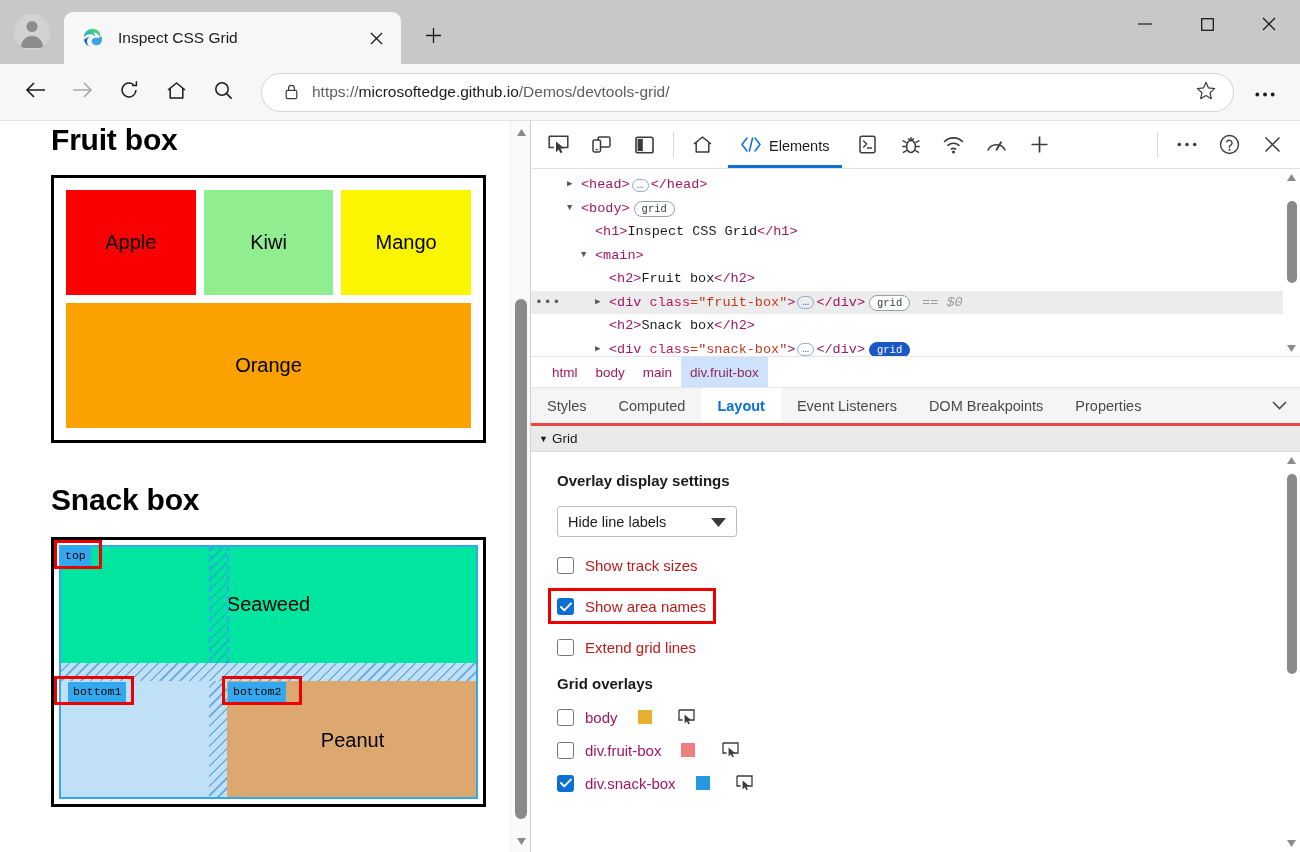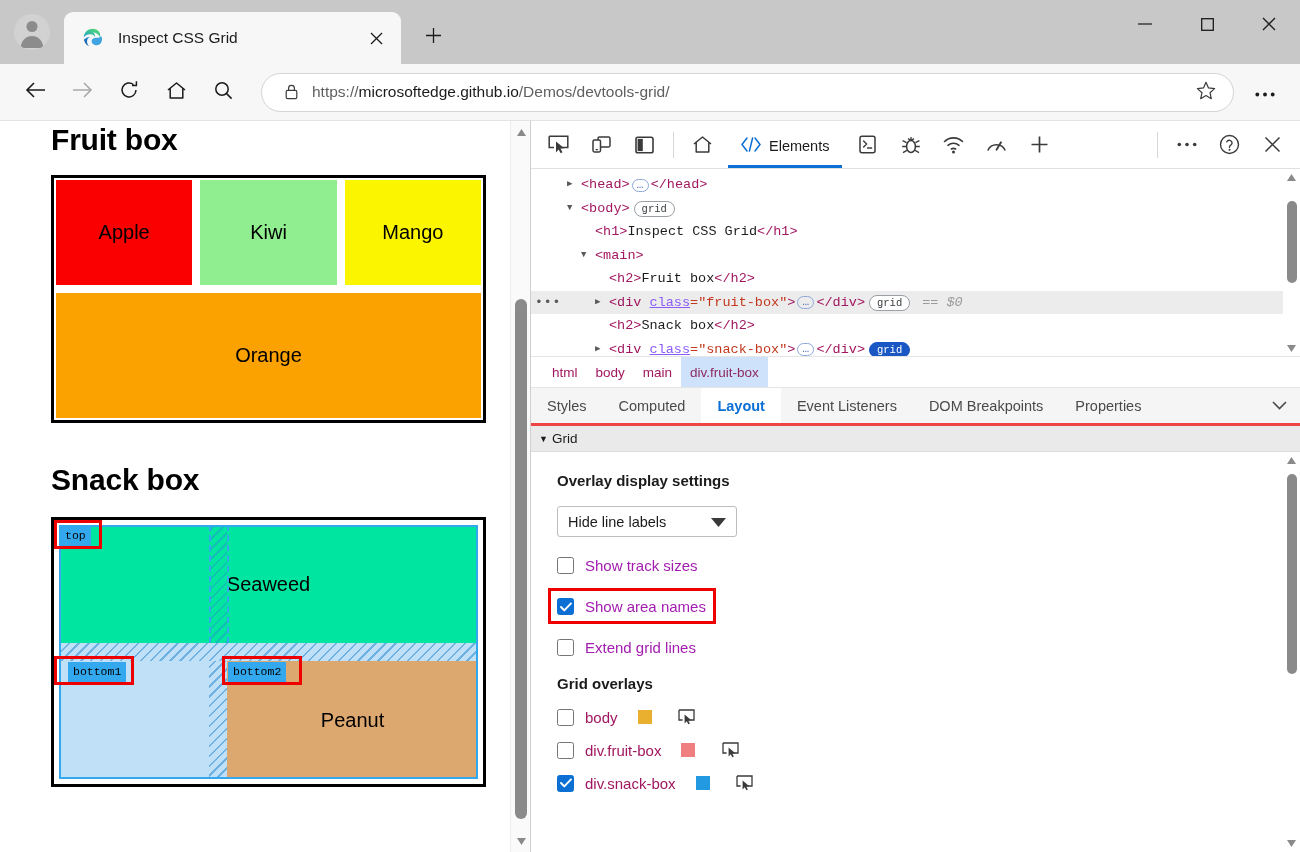--- a/index.html
+++ b/index.html
@@ -93,21 +93,21 @@
     border-right: 1px solid #cfcfcf;
   }
   .page-inner { padding: 0 0 0 51px; position: relative; top: -32px; }
   h2.pg {
     font-size: 30px; font-weight: bold; color: #000; letter-spacing: -.2px;
   }
 
   .fruit-box {
     width: 435px; border: 3px solid #000; background: #fff;
     display: grid; grid-template-columns: 1fr 1fr 1fr;
-    grid-template-rows: 105px 125px; gap: 8px; padding: 2px;
+    grid-template-rows: 105px 125px; gap: 8px; padding: 12px;
   }
   .fruit-cell { display:flex; align-items:center; justify-content:center; font-size:20px; color:#000; }
   .fruit-cell.span3 { grid-column: 1 / span 3; }
 
   
   .snack-wrap { position: relative; width: 435px; }
   .snack-box {
     width: 435px; border: 3px solid #000; background: #fff; padding: 5px;
     position: relative;
   }
@@ -167,21 +167,21 @@
   
   .dom-tree {
     height: 188px; position: relative; overflow: hidden;
     font-family: "Liberation Mono", monospace; font-size: 13.5px; line-height: 23.5px;
     padding-top: 4px; background:#fff; border-bottom:1px solid #e5e5e5;
   }
   .dom-row { display:flex; align-items:center; height:23.5px; padding-left: 14px; white-space:nowrap;}
   .dom-row.sel { background:#ececec; }
   .tri { width:14px; flex:0 0 14px; color:#5a5a5a; font-size:9px; display:flex; align-items:center;}
   .pnk { color:#a1175f; }
-  .attr-name { color:#8b5cf6;text-decoration:underline; }
+  .attr-name { color:#be185d; }
   .attr-val { color:#c3381e; }
   .ellip {
     display:inline-flex; align-items:center; justify-content:center;
     width:17px; height:13px; border:1px solid #8ea8d8; border-radius:7px;
     color:#4668b0; font-size:11px; margin:0 2px; vertical-align:middle; line-height:1;
     position:relative; top:1px;
   }
   .badge-grid {
     display:inline-flex; align-items:center; justify-content:center;
     height:16px; padding:0 7px; border-radius:9px; font-size:10.5px;
@@ -234,21 +234,21 @@
   .select-box .caret { margin-left:auto; }
   .chkrow {
     display:flex; align-items:center; gap:11px; height:27px; margin-bottom:14px;
     cursor:pointer; width:fit-content; position:relative;
   }
   .chk {
     width:17px; height:17px; border:1.6px solid #757575; border-radius:2.5px;
     background:#fff; flex:0 0 17px; display:flex; align-items:center; justify-content:center;
   }
   .chk.on { background:#0b6fd4; border-color:#0b6fd4; }
-  .chklabel { font-size:15px; color:#a21caf; }
+  .chklabel { font-size:15px; color:#b91c1c; }
   .hl-redbox {
     position:absolute; left:-9px; top:-5px; right:-10px; bottom:-4px;
     border:3px solid #ee0000; pointer-events:none;
   }
   .overlay-row { display:flex; align-items:center; gap:11px; height:28px; margin-bottom:5px; cursor:pointer;}
   .ov-name { font-size:15px; color:#a1175f; }
   .ov-swatch { width:14px; height:14px; }
   .ov-goto { width:22px; display:flex; align-items:center; justify-content:center; cursor:pointer;}
 
   

